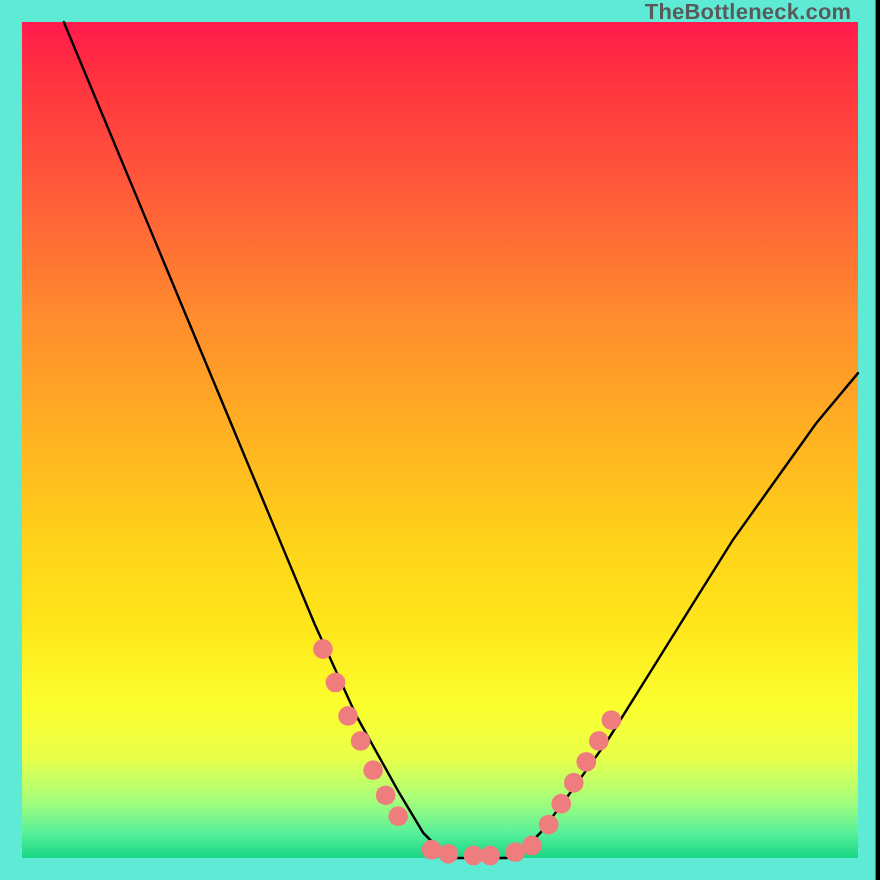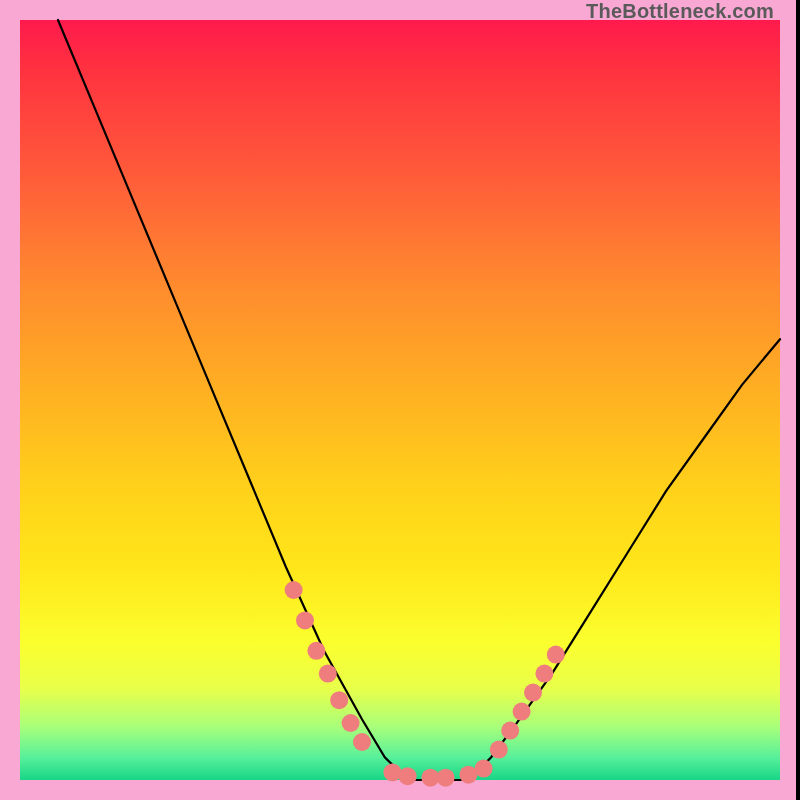--- a/index.html
+++ b/index.html
@@ -9,21 +9,21 @@
     height: 800px;
     background: #000;
     overflow: hidden;
   }
   .frame {
     position: absolute;
     left: 0;
     top: 0;
     width: 796px;
     height: 800px;
-    background: #f9a8d4;
+    background: #5eead4;
   }
   .plot {
     position: absolute;
     left: 20px;
     top: 20px;
     width: 760px;
     height: 760px;
     background: linear-gradient(to bottom,
       #ff1a4d 0%,
       #ff3040 6%,

